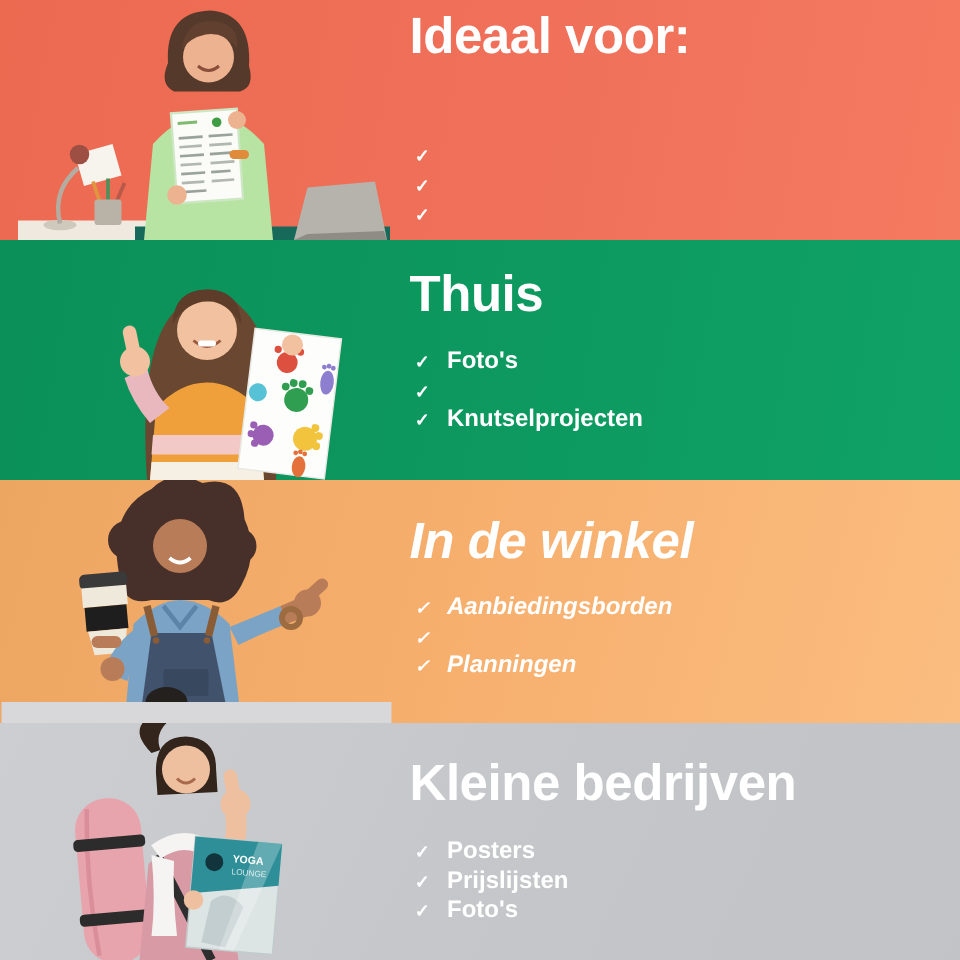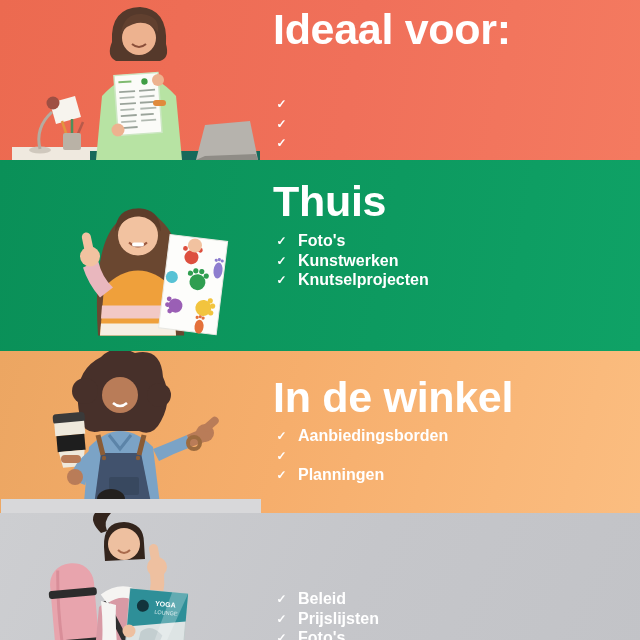--- a/index.html
+++ b/index.html
@@ -1,26 +1,26 @@
 <!DOCTYPE html>
 <html style="--band-kantoor: #f0705a; --band-thuis: #0d9a60; --band-winkel: #f6ae6c; --band-winkel-light: #fbbd80; --band-bedrijven: #c5c6ca; --text: #ffffff;"><head>
 <meta charset="utf-8">
 <style>
   html,body{margin:0;padding:0;}
   body{width:640px;height:640px;font-family:"Liberation Sans",sans-serif;overflow:hidden;}
   .poster{position:relative;width:640px;height:640px;}
   .band{position:relative;width:640px;overflow:hidden;color:var(--text);}
   .b1{height:160px;background:linear-gradient(100deg,#ec6a50 0%,var(--band-kantoor) 55%,#f47a60 100%);}
-  .b2{height:191px;background:linear-gradient(100deg,#0a9058 0%,var(--band-thuis) 60%,#0fa266 100%);}
-  .b3{height:162px;background:linear-gradient(105deg,#eca662 0%,var(--band-winkel) 45%,var(--band-winkel-light) 100%);}
+  .b2{height:160px;background:linear-gradient(100deg,#0a9058 0%,var(--band-thuis) 60%,#0fa266 100%);}
+  .b3{height:162px;background:linear-gradient(105deg,#eca662 0%,var(--band-winkel) 45%,var(--band-winkel-light) 100%);font-style:italic;}
   .b4{height:158px;background:linear-gradient(115deg,#cdced1 0%,var(--band-bedrijven) 55%,#c2c3c7 100%);}
   .photo{position:absolute;left:0;top:0;width:260px;height:100%;}
   .b3 .photo,.b4 .photo{width:262px;}
   .txt{position:absolute;left:273px;top:0;bottom:0;right:6px;}
-  h1,h2{margin:0;font-weight:700;font-size:43px;letter-spacing:-0.3px;line-height:1.05;position:absolute;left:0;}
+  h1,h2{margin:0;font-weight:700;font-size:34px;letter-spacing:-0.3px;line-height:1.05;position:absolute;left:0;}
   .b1 h1{top:7px;}
   .b1 h2{top:59px;}
   .b2 h2{top:19px;}
   .b3 h2{top:24px;}
   .b4 h2{top:23px;}
   ul{list-style:none;margin:0;padding:0;position:absolute;left:2px;}
   .b1 ul{top:94px;}
   .b2 ul{top:71px;}
   .b3 ul{top:75px;}
   .b4 ul{top:76px;}
@@ -165,21 +165,20 @@
     </svg>
     <div class="txt">
       <h2>Thuis</h2>
       <ul>
         <li>
             <span class="chk">✓</span>
             <span>Foto's</span>
           </li>
         <li>
             <span class="chk">✓</span>
-            <span>Kunstwerken</span>
           </li>
         <li>
             <span class="chk">✓</span>
             <span>Knutselprojecten</span>
           </li>
       </ul>
     </div>
   </section>
 
   <section class="band b3">
@@ -271,24 +270,25 @@
           <circle cx="140" cy="94" r="6" fill="#12343c"></circle>
           <text x="152" y="93" font-size="7" font-family="Liberation Sans, sans-serif" font-weight="bold" fill="#ffffff">YOGA</text>
           <text x="152" y="101" font-size="5.5" font-family="Liberation Sans, sans-serif" fill="#cfe7e9">LOUNGE</text>
           <path d="M140 120 Q150 110 162 122 L152 150 L136 148 Z" fill="#c3ced0"></path>
           <path d="M168 78 L184 78 L158 152 L148 152 Z" fill="#ffffff" opacity="0.25"></path>
         </g>
         <circle cx="128" cy="118" r="6.5" fill="#eec0a0"></circle>
       </g>
     </svg>
     <div class="txt">
+      <h2>Kleine bedrijven</h2>
       <ul>
         <li>
             <span class="chk">✓</span>
-            <span>Beleid</span>
+            <span>Posters</span>
           </li>
         <li>
             <span class="chk">✓</span>
             <span>Prijslijsten</span>
           </li>
         <li>
             <span class="chk">✓</span>
             <span>Foto's</span>
           </li>
       </ul>

